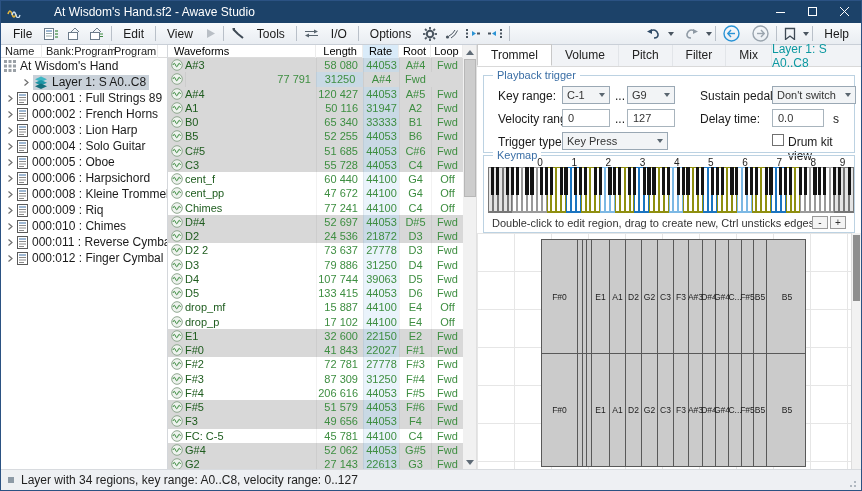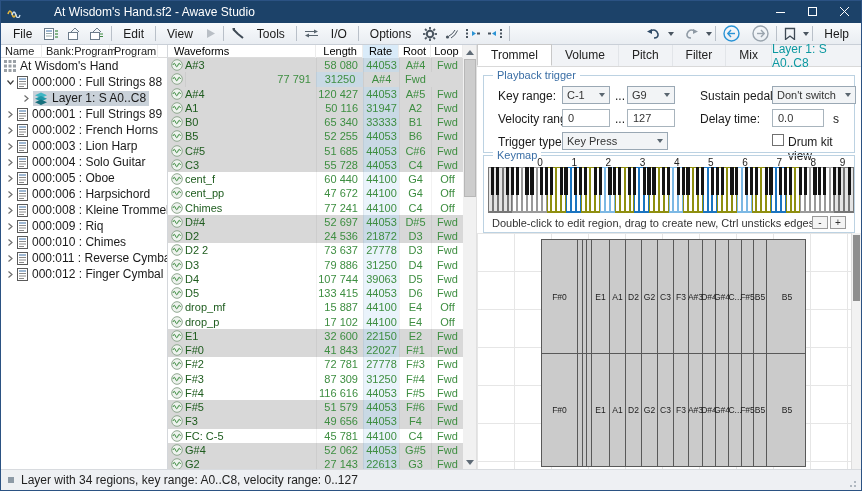--- a/index.html
+++ b/index.html
@@ -311,37 +311,20 @@
                   <rect x="9" y="4.5" width="3" height="3"></rect>
                   <rect x="0" y="9" width="3" height="3"></rect>
                   <rect x="4.5" y="9" width="3" height="3"></rect>
                   <rect x="9" y="9" width="3" height="3"></rect>
                 </g>
               </svg>
             </span>
             <span>At Wisdom's Hand</span>
           </div>
           <div class="tree-row">
-            <span class="chev" style="margin-left:2px">
-              <svg width="9" height="8">
-                <polyline points="1.5,2.5 4.5,6 7.5,2.5" fill="none" stroke="#3f3f3f" stroke-width="1.2"></polyline>
-              </svg>
-            </span>
-            <span class="ticon">
-              <svg width="11" height="13">
-                <rect x="0.5" y="0.5" width="10" height="12" fill="#fff" stroke="#5a5a5a"></rect>
-                <line x1="2" y1="3" x2="9" y2="3" stroke="#3a6ea5"></line>
-                <line x1="2" y1="5.5" x2="9" y2="5.5" stroke="#8a8a8a"></line>
-                <line x1="2" y1="8" x2="9" y2="8" stroke="#8a8a8a"></line>
-                <line x1="2" y1="10.5" x2="7" y2="10.5" stroke="#8a8a8a"></line>
-              </svg>
-            </span>
-            <span>000:000 : Full Strings 88</span>
-          </div>
-          <div class="tree-row">
             <span class="chev" style="margin-left:18px">
               <svg width="8" height="9">
                 <polyline points="2.5,1.5 6,4.5 2.5,7.5" fill="none" stroke="#6e6e6e" stroke-width="1.2"></polyline>
               </svg>
             </span>
             <span class="tree-sel">
               <span class="ticon">
                 <svg width="14" height="13">
                   <path d="M7 0.5 L13 3.2 7 5.9 1 3.2 Z" fill="#3fb6c4"></path>
                   <path d="M7 4 L13 6.7 7 9.4 1 6.7 Z" fill="#1f96a6"></path>
@@ -849,21 +832,21 @@
             <span class="ctr">Fwd</span>
           </div>
           <div class="wave-row">
             <span class="ic">
               <svg width="12" height="12">
                 <circle cx="6" cy="6" r="5.3" fill="#eef3ee" stroke="#8fa78f"></circle>
                 <path d="M2 6 Q3.2 2.5 4.5 6 T7 6 T9.5 6" stroke="#3d8b40" stroke-width="1" fill="none"></path>
               </svg>
             </span>
             <span class="nm">F#4</span>
-            <span class="num">116 616</span>
+            <span class="num">206 616</span>
             <span class="ctr rate-white">44053</span>
             <span class="ctr">F#5</span>
             <span class="ctr">Fwd</span>
           </div>
           <div class="wave-row row-shaded">
             <span class="ic">
               <svg width="12" height="12">
                 <circle cx="6" cy="6" r="5.3" fill="#eef3ee" stroke="#8fa78f"></circle>
                 <path d="M2 6 Q3.2 2.5 4.5 6 T7 6 T9.5 6" stroke="#3d8b40" stroke-width="1" fill="none"></path>
               </svg>

